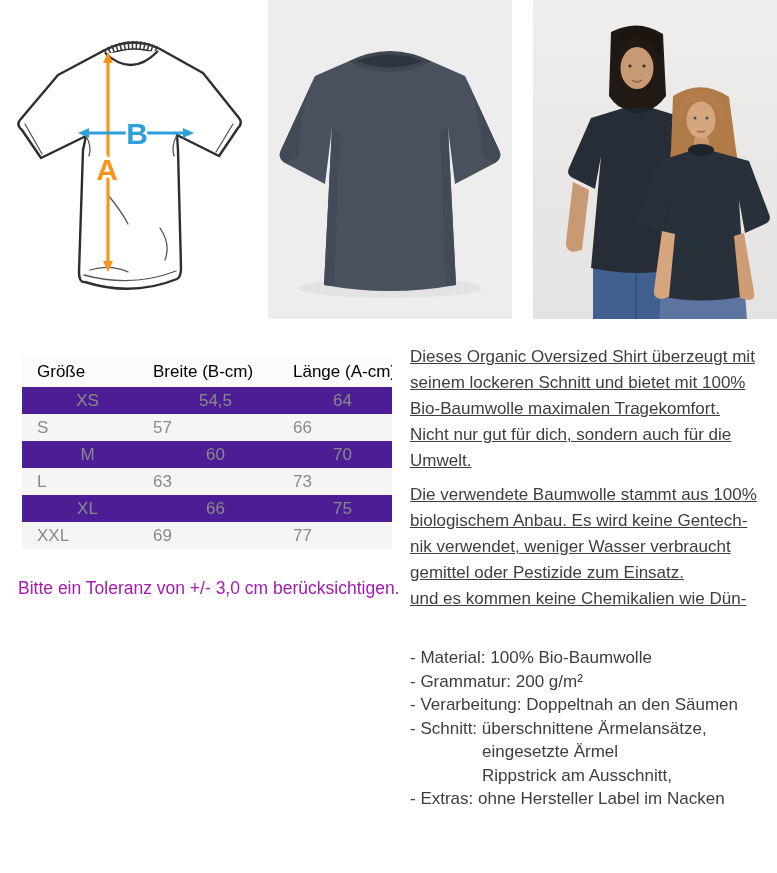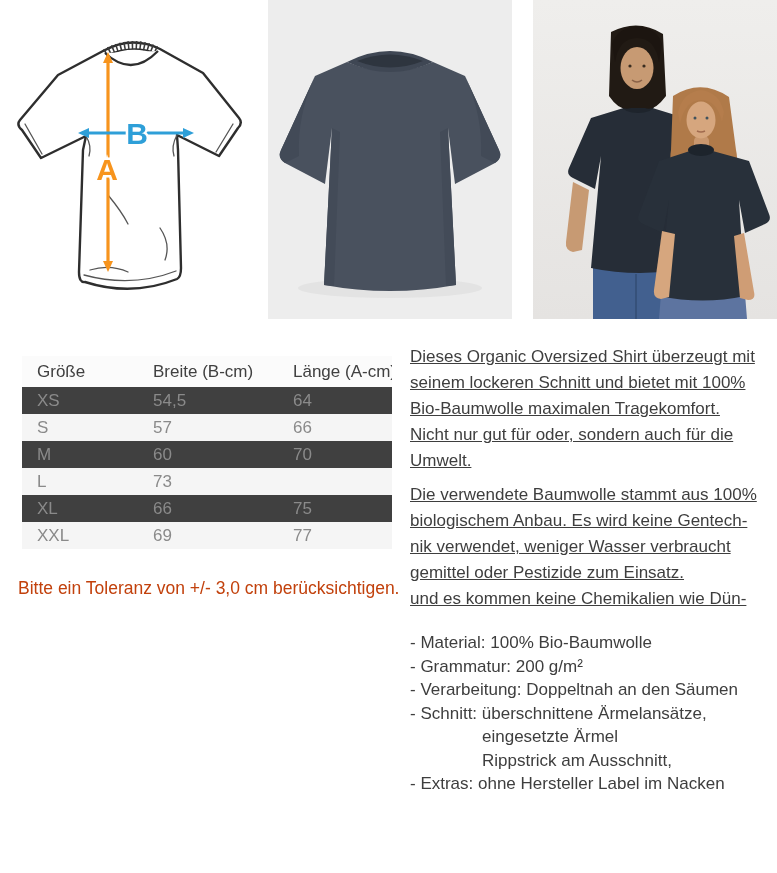--- a/index.html
+++ b/index.html
@@ -12,32 +12,32 @@
   
   .size-diagram { position:absolute; left:10px; top:20px; width:240px; height:290px; }
   .photo { position:absolute; top:0; height:319px; width:244px; }
   .photo-flat   { left:268px; background:#ededed; }
   .photo-models { left:533px; background:#ebe9e7; }
   .photo svg, .size-diagram svg { display:block; width:100%; height:100%; }
 
   
   .size-table { position:absolute; left:22px; top:356px; width:370px; font-size:17px; color:#8a8a8a; }
   .t-row { display:grid; grid-template-columns:116px 140px 114px; align-items:center; height:27px; }
-  .t-head { height:31px; background:#fbfbfb; color:#404040; }
-  .stripe-a { background:#404040; }
+  .t-head { height:31px; background:#fbfbfb; color:#000000; }
+  .stripe-a { background:#4c1d95;text-align:center; }
   .stripe-b { background:#f5f5f5; }
   .t-cell { padding-left:15px; white-space:nowrap; overflow:hidden; }
 
-  .tolerance-note { position:absolute; left:18px; top:578px; font-size:17.5px; color:#c2410c; white-space:nowrap; }
+  .tolerance-note { position:absolute; left:18px; top:578px; font-size:17.5px; color:#a21caf; white-space:nowrap; }
 
   
   .description { position:absolute; left:410px; top:344px; width:367px; font-size:17px; color:#3e3e3e; }
   .para { line-height:26px;text-decoration:underline; }
   .para + .para { margin-top:8px; }
-  .specs { margin-top:19px; line-height:23.5px; }
+  .specs { margin-top:34px; line-height:23.5px; }
   .line { white-space:nowrap; }
   .indent { padding-left:72px; }
 </style>
 </head>
 <body>
 
 <div class="page">
 
   <div class="size-diagram">
     <svg viewBox="0 0 240 290">
@@ -158,20 +158,21 @@
       <div class="t-cell">57</div>
       <div class="t-cell">66</div>
     </div>
     <div class="t-row stripe-a">
       <div class="t-cell">M</div>
       <div class="t-cell">60</div>
       <div class="t-cell">70</div>
     </div>
     <div class="t-row stripe-b">
       <div class="t-cell">L</div>
+      <div class="t-cell">63</div>
       <div class="t-cell">73</div>
     </div>
     <div class="t-row stripe-a">
       <div class="t-cell">XL</div>
       <div class="t-cell">66</div>
       <div class="t-cell">75</div>
     </div>
     <div class="t-row stripe-b">
       <div class="t-cell">XXL</div>
       <div class="t-cell">69</div>
@@ -179,21 +180,21 @@
     </div>
   </div>
 
   <div class="tolerance-note">Bitte ein Toleranz von +/- 3,0 cm berücksichtigen.</div>
 
   <div class="description">
     <div class="para">
       <div class="line">Dieses Organic Oversized Shirt überzeugt mit</div>
       <div class="line">seinem lockeren Schnitt und bietet mit 100%</div>
       <div class="line">Bio-Baumwolle maximalen Tragekomfort.</div>
-      <div class="line">Nicht nur gut für oder, sondern auch für die</div>
+      <div class="line">Nicht nur gut für dich, sondern auch für die</div>
       <div class="line">Umwelt.</div>
     </div>
     <div class="para">
       <div class="line">Die verwendete Baumwolle stammt aus 100%</div>
       <div class="line">biologischem Anbau. Es wird keine Gentech-</div>
       <div class="line">nik verwendet, weniger Wasser verbraucht</div>
       <div class="line">gemittel oder Pestizide zum Einsatz.</div>
       <div class="line">und es kommen keine Chemikalien wie Dün-</div>
     </div>
     <div class="specs">

